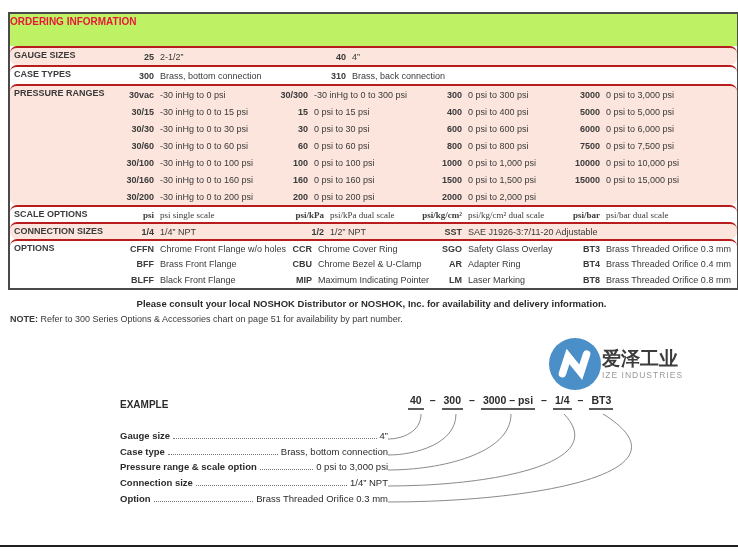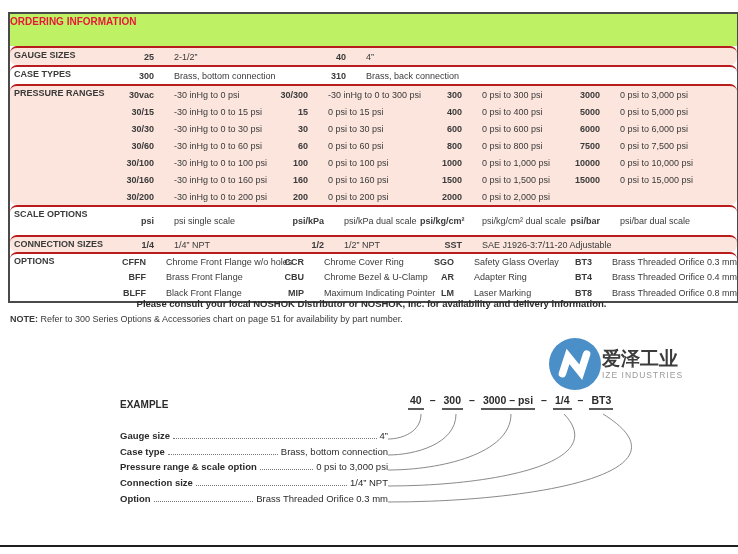--- a/index.html
+++ b/index.html
@@ -9,25 +9,25 @@
   
   .otable{position:absolute;left:8px;top:12px;width:727px;border:2px solid #4a4a4a;background:#fff;}
   .thead{height:32px;line-height:16px;text-align:left;font-weight:bold;font-size:10px;color:#e51937;background:#bef264;}
   .sec{display:flex;border-top:2px solid #b91c1c;border-radius:7px;}
   .sec.pink{background:#fbe5dd;}
   .sec-label{width:100px;padding:2px 0 0 4px;font-weight:bold;font-size:9px;line-height:11px;box-sizing:border-box;}
   .sec-rows{flex:1;display:flex;flex-direction:column;justify-content:center;}
   .row{display:grid;font-size:9px;align-items:center;white-space:nowrap;}
   .row.g2{grid-template-columns:44px 148px 44px 1fr;height:17px;}
   .row.gp{grid-template-columns:44px 112px 42px 110px 44px 100px 38px 1fr;height:17px;}
-  .row.gs{grid-template-columns:44px 128px 42px 96px 42px 100px 38px 1fr;height:28px;}
+  .row.gs{grid-template-columns:44px 128px 42px 96px 42px 100px 38px 1fr;height:15px;font-family:Liberation Serif, serif;}
   .row.gc{grid-template-columns:44px 128px 42px 96px 42px 1fr;height:15px;}
   .row.go{grid-template-columns:44px 124px 34px 112px 38px 100px 38px 1fr;height:15.6px;}
   .code{font-weight:bold;text-align:right;}
-  .desc{padding-left:20px;text-align:left;}
+  .desc{padding-left:6px;text-align:left;}
 
   
   .consult{position:absolute;left:8px;top:298px;width:727px;text-align:center;font-weight:bold;font-size:9.5px;color:#2b2b2b;}
   .note{position:absolute;left:10px;top:314px;font-size:9px;color:#3a3a3a;}
   .note b{font-weight:bold;}
 
   
   .logo{position:absolute;left:548px;top:337px;display:flex;align-items:center;}
   .logo-text{margin-left:0;}
   .logo-cn{font-size:19px;font-weight:bold;color:#3c3c3c;line-height:22px;}

